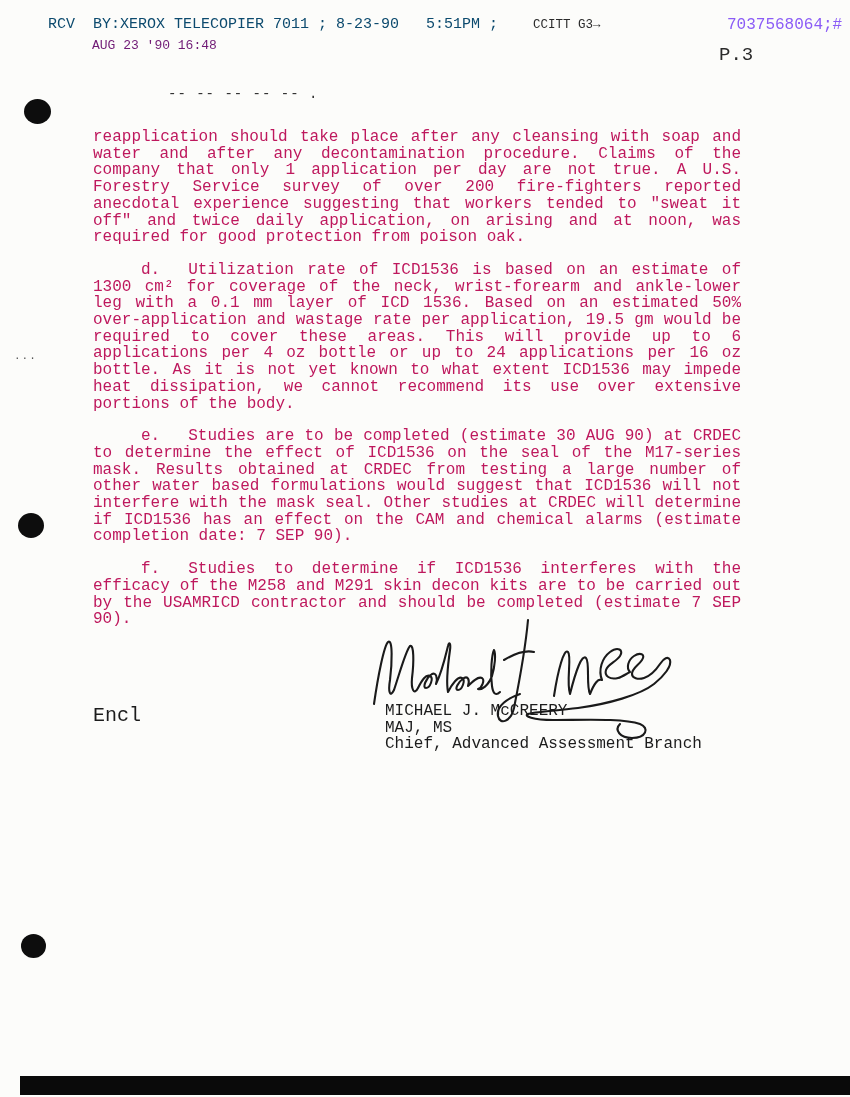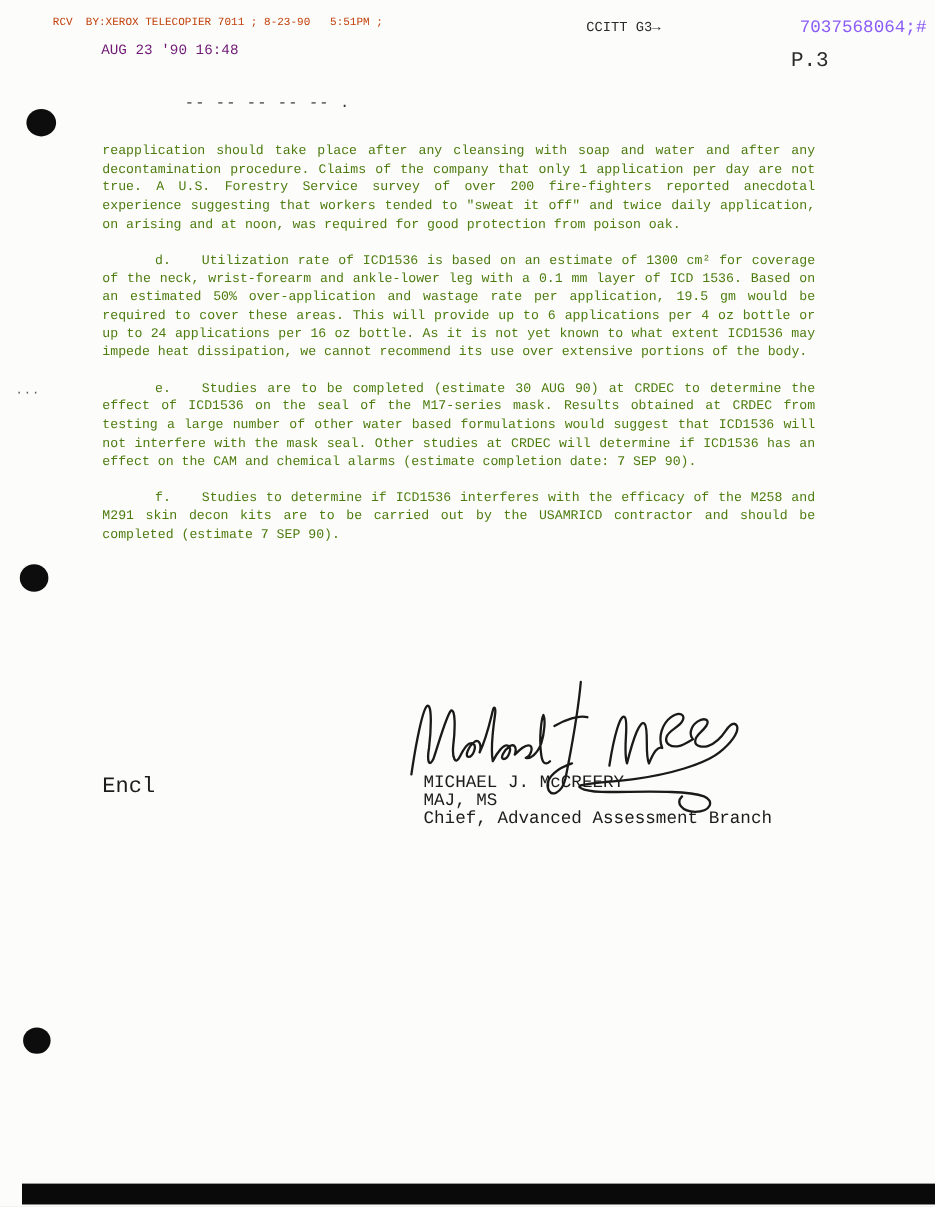--- a/index.html
+++ b/index.html
@@ -8,38 +8,38 @@
     width: 850px;
     height: 1097px;
     background: #fcfcfa;
     overflow: hidden;
     color: #1c1c1c;
     font-family: "Liberation Mono", "DejaVu Sans Mono", monospace;
   }
   .pre { white-space: pre; }
 
   
-  .fax-line1-left  { position: absolute; left: 48px;  top: 16px; font-size: 10px; color: #c2410c; }
+  .fax-line1-left  { position: absolute; left: 48px;  top: 16px; font-size: 15px; color: #0c4a6e; }
   .fax-line1-mid   { position: absolute; left: 533px; top: 18px; font-size: 12.5px; color: #2a2a2a; }
   .fax-line1-right { position: absolute; left: 683px; top: 16px; font-size: 16px; color: #8b5cf6; margin-left: 44px; }
   .fax-line2-left  { position: absolute; left: 92px;  top: 38px; font-size: 13px;   color: #701a75; }
   .fax-line2-right { position: absolute; left: 719px; top: 44px; font-size: 19px;   color: #2a2a2a; }
 
   
   .dash-mark { position: absolute; left: 168px; top: 86px; font-size: 14px; letter-spacing: 1px; color: #333; }
   .scan-artifact { position: absolute; left: 14px; top: 352px; font-size: 11px; color: #555; letter-spacing: 1px; }
 
   
   .doc-body {
     position: absolute;
     left: 93px; top: 129px; width: 648px;
-    font-size: 12px;
+    font-size: 16px;
     line-height: 16.7px;
     text-align: justify;
-    color: #4d7c0f;
+    color: #be185d;
   }
   .para { margin: 0 0 16px 0; }
   .para.indent { text-indent: 48px; }
   .para-label:not(:empty) { padding-right: 28px; }
 
   
   .encl { position: absolute; left: 93px; top: 704px; font-size: 20px; }
   .sig-block { position: absolute; left: 385px; top: 703px; font-size: 16px; line-height: 16.6px; }
   .sig-block div { white-space: pre; }
 

